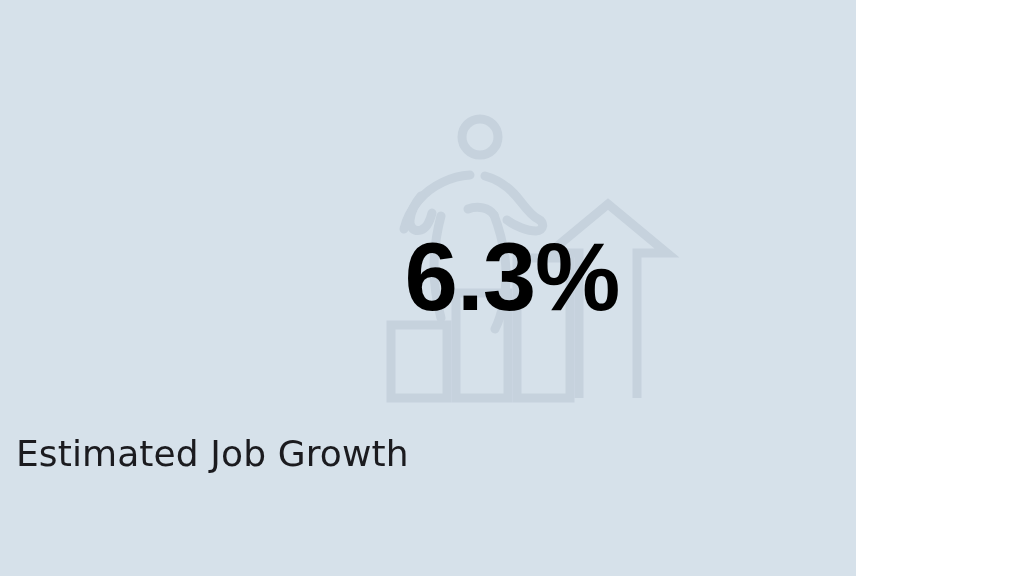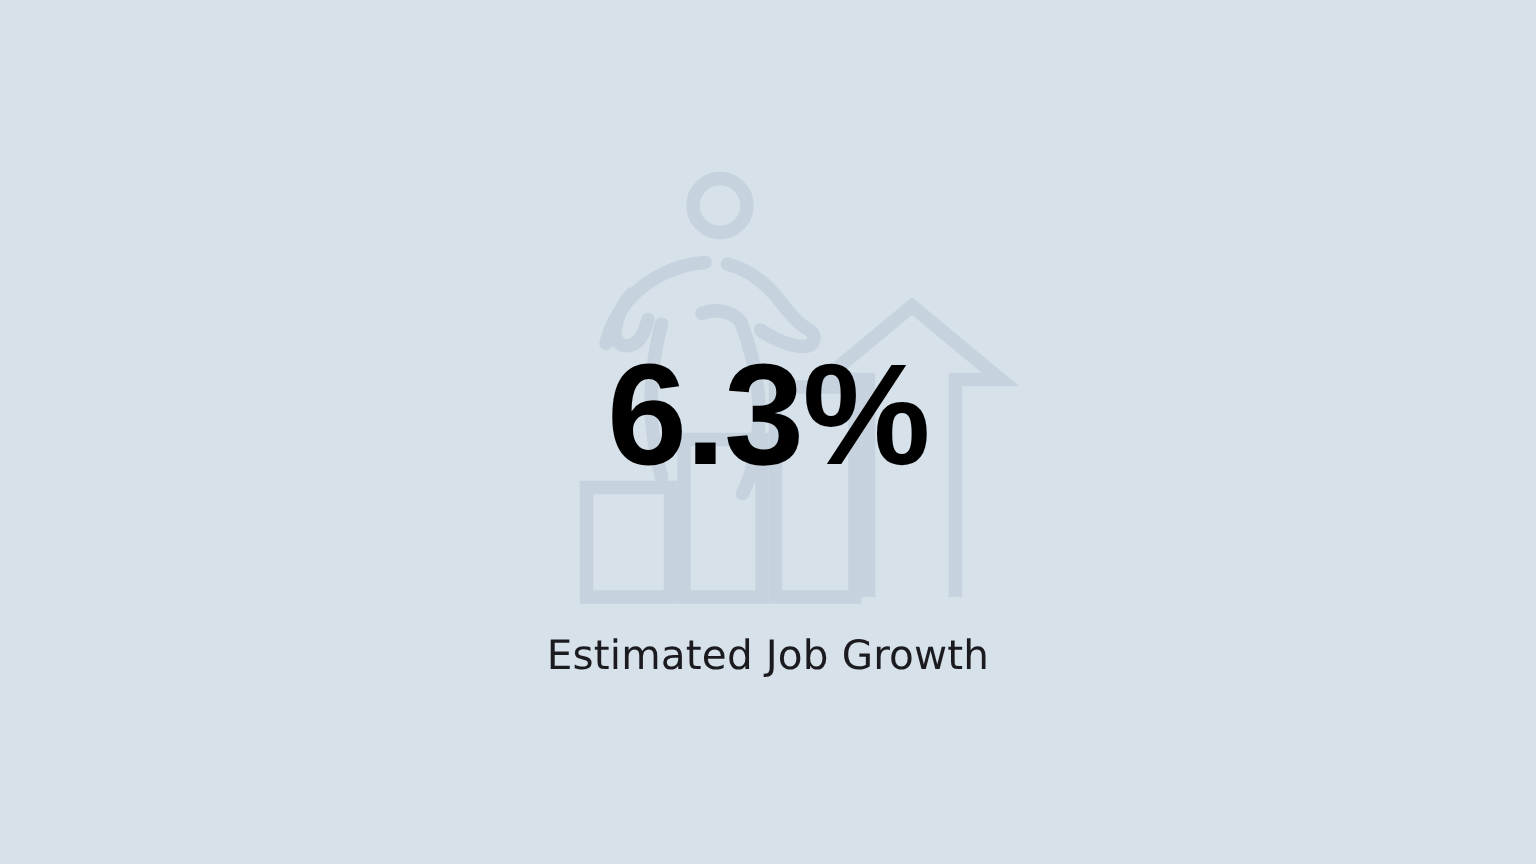--- a/index.html
+++ b/index.html
@@ -8,21 +8,21 @@
   }
   body {
     width: 1024px;
     height: 576px;
     overflow: hidden;
     font-family: "Liberation Sans", sans-serif;
   }
 
   #stat-card {
     position: relative;
-    width: 1024px;
+    width: 856px;
     height: 576px;
     background: #d6e1ea;
     overflow: hidden;
   }
 
   
   #icon-layer {
     position: absolute;
     left: 0;
     top: 0;
@@ -54,28 +54,28 @@
     font-family: "Liberation Sans", sans-serif;
     font-size: 96px;
     line-height: 96px;
     font-weight: 700;
     letter-spacing: -1px;
     color: #000000;
     white-space: nowrap;
   }
 
   #stat-label {
-    margin: 0;
+    margin: 16px;
     position: absolute;
     left: 0;
     right: 0;
     top: 421px;
-    text-align: center;
+    text-align: left;
     font-family: "DejaVu Sans", sans-serif;
-    font-size: 27px;
+    font-size: 36px;
     line-height: 34px;
     font-weight: 400;
     letter-spacing: 0.1px;
     color: #1b1b1f;
     white-space: nowrap;
   }
 </style>
 </head>
 <body>
 

